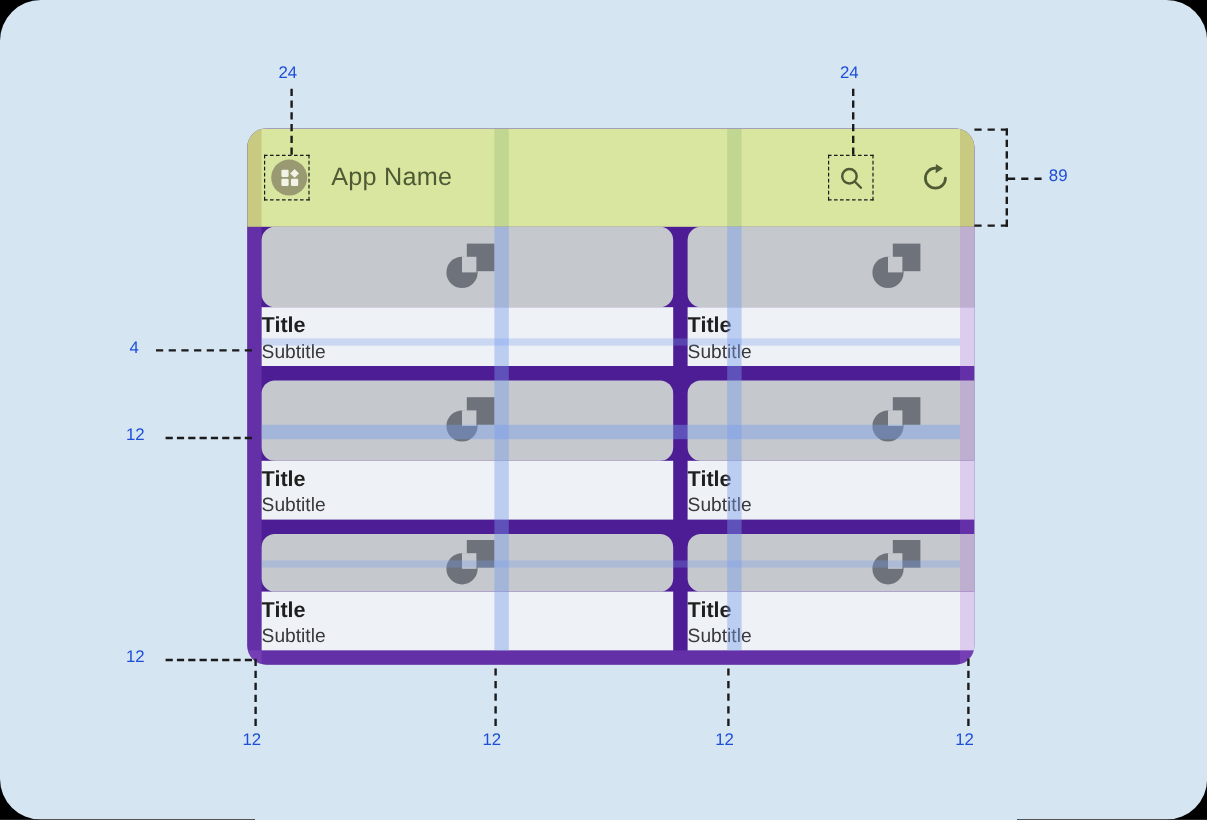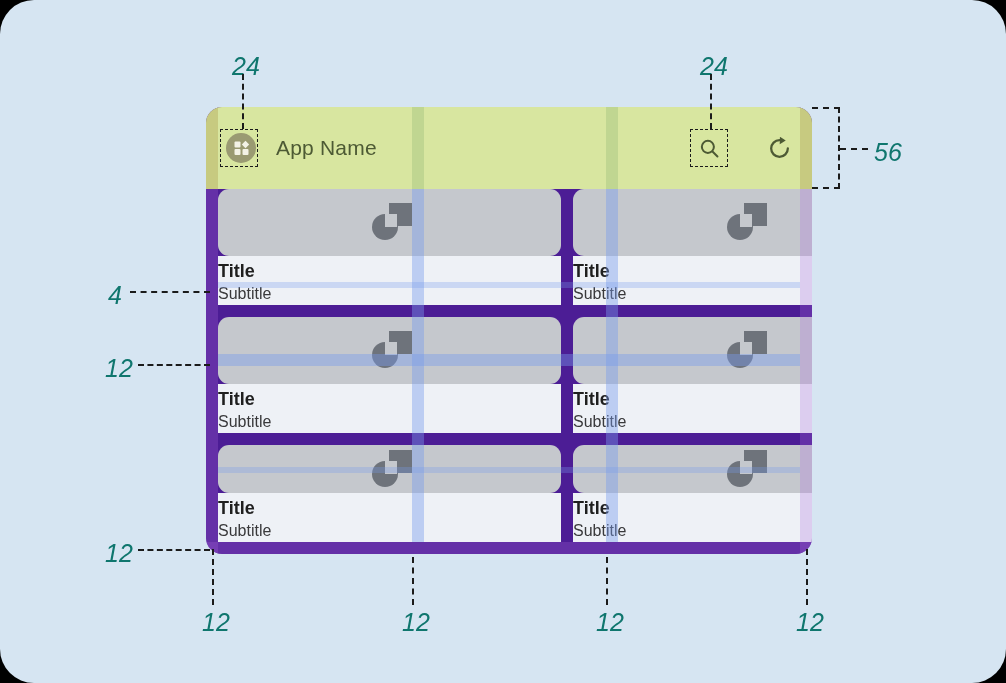--- a/index.html
+++ b/index.html
@@ -109,24 +109,23 @@
   
   .strip { position: absolute; pointer-events: none; }
   .strip-gap   { background: rgba(120,155,235,.42); }
   .strip-pad   { background: rgba(171,104,219,.26); }
   .strip-pad-bar { background: rgba(150,122,40,.26); }
   .strip-tight { background: rgba(120,155,235,.30); }
 
   
   .ann-label {
     position: absolute;
-    font-size: 25px;
-    color: #0f766e;
+    font-size: 14px;
+    color: #1d4ed8;
     white-space: nowrap;
-    font-style: italic;
   }
   .lead-v {
     position: absolute;
     border-left: 2px dashed #1b1b1b;
     width: 0;
   }
   .lead-h {
     position: absolute;
     border-top: 2px dashed #1b1b1b;
     height: 0;
@@ -293,21 +292,21 @@
   </div>
 
   <div class="ann-label" style="left:232px; top:52px;">24</div>
   <div class="lead-v" style="left:242px; top:74px; height:55px;"></div>
 
   <div class="ann-label" style="left:700px; top:52px;">24</div>
   <div class="lead-v" style="left:710px; top:74px; height:55px;"></div>
 
   <div class="bracket" style="left:812px; top:107px; width:28px; height:82px;"></div>
   <div class="lead-h" style="left:840px; top:148px; width:28px;"></div>
-  <div class="ann-label" style="left:874px; top:138px;">56</div>
+  <div class="ann-label" style="left:874px; top:138px;">89</div>
 
   <div class="ann-label" style="left:108px; top:281px;">4</div>
   <div class="lead-h" style="left:130px; top:291px; width:80px;"></div>
 
   <div class="ann-label" style="left:105px; top:354px;">12</div>
   <div class="lead-h" style="left:138px; top:364px; width:72px;"></div>
 
   <div class="ann-label" style="left:105px; top:539px;">12</div>
   <div class="lead-h" style="left:138px; top:549px; width:72px;"></div>
 

